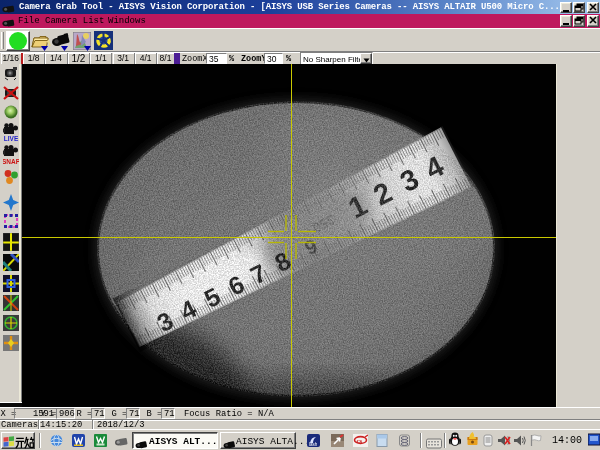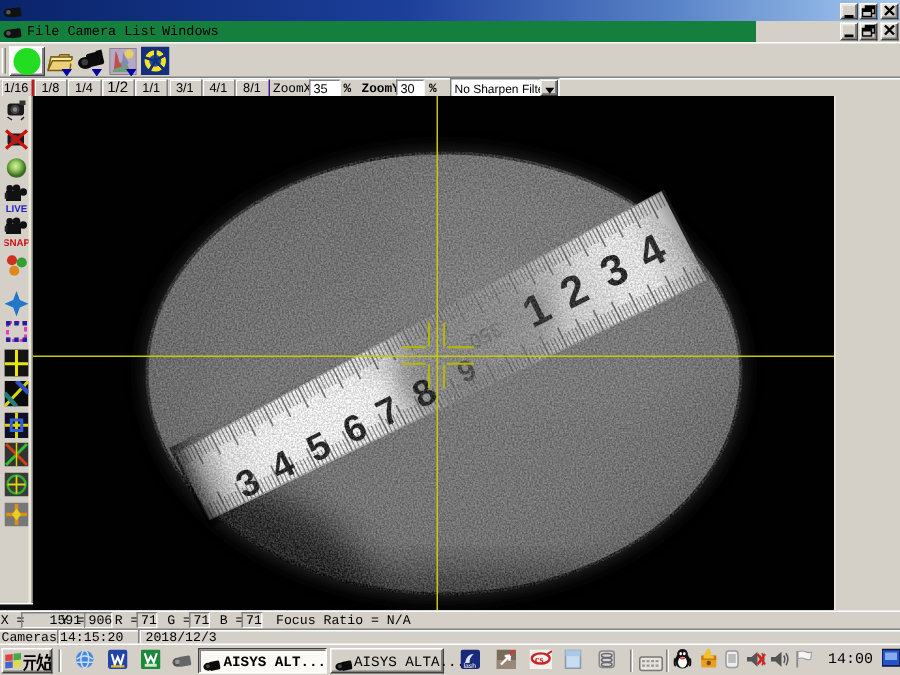--- a/index.html
+++ b/index.html
@@ -7,41 +7,42 @@
 .inset{border-top:1px solid #808080;border-left:1px solid #808080;border-right:1px solid #fff;border-bottom:1px solid #fff}
 .raised{border-top:1px solid #fff;border-left:1px solid #fff;border-right:1px solid #404040;border-bottom:1px solid #404040;box-shadow:inset -1px -1px 0 #808080}
 </style></head><body>
 
 <div class="abs" style="left:0;top:0;width:600px;height:14px;background:linear-gradient(to right,#0a246a,#1c3f9a 45%,#5a84c8 75%,#a6caf0)">
 <div class="abs" style="left:2px;top:1px"><svg width="13" height="11" viewBox="0 0 13 11">
         <ellipse cx="4" cy="5.5" rx="3.6" ry="2.8" fill="#111"></ellipse>
         <rect x="5" y="2.2" width="7" height="6" rx="1" fill="#111" transform="rotate(-8 8 5)"></rect>
         <circle cx="3.6" cy="5.2" r="1.5" fill="#555"></circle>
       </svg></div>
+<div class="abs mono" style="left:19px;top:2px;font-size:9px;font-weight:bold;color:#fff;letter-spacing:-0.15px;white-space:nowrap">Camera Grab Tool - AISYS Vision Corporation - [AISYS USB Series Cameras -- AISYS ALTAIR U500 Micro C...</div>
 <div style="position:absolute;left:560px;top:2px;width:12px;height:11px;background:#d4d0c8;border-top:1px solid #fff;border-left:1px solid #fff;border-right:1px solid #404040;border-bottom:1px solid #404040;box-shadow:inset -1px -1px 0 #808080,inset 1px 1px 0 #ece9d8;">
       <svg width="11" height="9" style="position:absolute;left:0;top:0">
         <rect x="2" y="7" width="6" height="2" fill="#000"></rect>
       </svg>
     </div>
     <div style="position:absolute;left:573px;top:2px;width:12px;height:11px;background:#d4d0c8;border-top:1px solid #fff;border-left:1px solid #fff;border-right:1px solid #404040;border-bottom:1px solid #404040;box-shadow:inset -1px -1px 0 #808080,inset 1px 1px 0 #ece9d8;">
       <svg width="11" height="9" style="position:absolute;left:0;top:0">
         <rect x="3" y="1" width="6" height="5" fill="none" stroke="#000"></rect>
         <rect x="3" y="1" width="6" height="2" fill="#000"></rect>
         <rect x="1" y="3" width="6" height="5" fill="#d4d0c8" stroke="#000"></rect>
         <rect x="1" y="3" width="6" height="2" fill="#000"></rect>
       </svg>
     </div>
     <div style="position:absolute;left:587px;top:2px;width:12px;height:11px;background:#d4d0c8;border-top:1px solid #fff;border-left:1px solid #fff;border-right:1px solid #404040;border-bottom:1px solid #404040;box-shadow:inset -1px -1px 0 #808080,inset 1px 1px 0 #ece9d8;">
       <svg width="11" height="9" style="position:absolute;left:0;top:0">
         <path d="M2 1 L8 7 M8 1 L2 7" stroke="#000" stroke-width="1.6"></path>
       </svg>
     </div>
 </div>
 
-<div class="abs" style="left:0;top:14px;width:504px;height:14px;background:#15803d">
+<div class="abs" style="left:0;top:14px;width:600px;height:14px;background:#be185d">
 <div class="abs" style="left:2px;top:1px"><svg width="13" height="11" viewBox="0 0 13 11">
         <ellipse cx="4" cy="5.5" rx="3.6" ry="2.8" fill="#111"></ellipse>
         <rect x="5" y="2.2" width="7" height="6" rx="1" fill="#111" transform="rotate(-8 8 5)"></rect>
         <circle cx="3.6" cy="5.2" r="1.5" fill="#555"></circle>
       </svg></div>
 <div class="abs mono" style="left:18px;top:1.5px;font-size:9px;color:#000">File</div>
 <div class="abs mono" style="left:45px;top:1.5px;font-size:9px;color:#000">Camera List</div>
 <div class="abs mono" style="left:108px;top:1.5px;font-size:9px;color:#000">Windows</div>
 <div style="position:absolute;left:560px;top:1px;width:12px;height:12px;background:#d4d0c8;border-top:1px solid #fff;border-left:1px solid #fff;border-right:1px solid #404040;border-bottom:1px solid #404040;box-shadow:inset -1px -1px 0 #808080,inset 1px 1px 0 #ece9d8;">
       <svg width="11" height="9" style="position:absolute;left:0;top:0">
@@ -111,21 +112,21 @@
 </div>
 
 <div class="abs mono" style="left:0;top:51px;width:600px;height:13px;background:#d4d0c8;border-top:1px solid #808080;box-shadow:inset 0 1px 0 #fff">
 <div class="abs" style="left:0.5px;top:1px;width:22.4px;height:11px;border-right:2px solid #b91c1c;box-shadow:inset 1px 1px 0 #fff;font-family:'Liberation Sans',sans-serif;font-size:8.5px;text-align:center;line-height:11px;color:#000">1/16</div>
     <div class="abs" style="left:22.9px;top:1px;width:22.4px;height:11px;border-right:1px solid #808080;box-shadow:inset 1px 1px 0 #fff;font-family:'Liberation Sans',sans-serif;font-size:8.5px;text-align:center;line-height:11px;color:#000">1/8</div>
     <div class="abs" style="left:45.3px;top:1px;width:22.4px;height:11px;border-right:1px solid #808080;box-shadow:inset 1px 1px 0 #fff;font-family:'Liberation Sans',sans-serif;font-size:8.5px;text-align:center;line-height:11px;color:#000">1/4</div>
     <div class="abs" style="left:67.7px;top:1px;width:22.4px;height:11px;border-right:1px solid #808080;box-shadow:inset 1px 1px 0 #fff;font-family:'Liberation Sans',sans-serif;font-size:10px;text-align:center;line-height:11px;color:#000">1/2</div>
     <div class="abs" style="left:90.1px;top:1px;width:22.4px;height:11px;border-right:1px solid #808080;box-shadow:inset 1px 1px 0 #fff;font-family:'Liberation Sans',sans-serif;font-size:8.5px;text-align:center;line-height:11px;color:#000">1/1</div>
     <div class="abs" style="left:112.5px;top:1px;width:22.4px;height:11px;border-right:1px solid #808080;box-shadow:inset 1px 1px 0 #fff;font-family:'Liberation Sans',sans-serif;font-size:8.5px;text-align:center;line-height:11px;color:#000">3/1</div>
     <div class="abs" style="left:134.9px;top:1px;width:22.4px;height:11px;border-right:1px solid #808080;box-shadow:inset 1px 1px 0 #fff;font-family:'Liberation Sans',sans-serif;font-size:8.5px;text-align:center;line-height:11px;color:#000">4/1</div>
-    <div class="abs" style="left:157.3px;top:1px;width:22.4px;height:11px;border-right:1px solid #4c1d95;box-shadow:inset 1px 1px 0 #fff;font-family:'Liberation Sans',sans-serif;font-size:8.5px;text-align:center;line-height:11px;color:#000">8/1</div>
+    <div class="abs" style="left:157.3px;top:1px;width:22.4px;height:11px;border-right:6px solid #4c1d95;box-shadow:inset 1px 1px 0 #fff;font-family:'Liberation Sans',sans-serif;font-size:8.5px;text-align:center;line-height:11px;color:#000">8/1</div>
 <div class="abs" style="left:182px;top:2px;font-size:8.5px;font-weight:normal">ZoomX</div>
 <div class="abs inset" style="left:206px;top:0.5px;width:21px;height:11.5px;background:#fff;font-family:'Liberation Sans',sans-serif;font-size:8.5px;padding-left:2px;line-height:10px">35</div>
 <div class="abs" style="left:229px;top:2px;font-size:8.5px;font-weight:bold">%</div>
 <div class="abs" style="left:241px;top:2px;font-size:8.5px;font-weight:bold">ZoomY</div>
 <div class="abs inset" style="left:264px;top:0.5px;width:19px;height:11.5px;background:#fff;font-family:'Liberation Sans',sans-serif;font-size:8.5px;padding-left:2px;line-height:10px">30</div>
 <div class="abs" style="left:286px;top:2px;font-size:8.5px;font-weight:bold">%</div>
 <div class="abs inset" style="left:300px;top:0px;width:73px;height:13px;background:#fff">
   <div class="abs" style="left:2px;top:1.5px;font-family:'Liberation Sans',sans-serif;font-size:8px;color:#000;white-space:nowrap">No Sharpen Filte</div>
   <div class="abs raised" style="right:0;top:0;width:12px;height:11px;background:#d4d0c8">
         <svg width="9" height="9" style="position:absolute;left:1px;top:2px">

